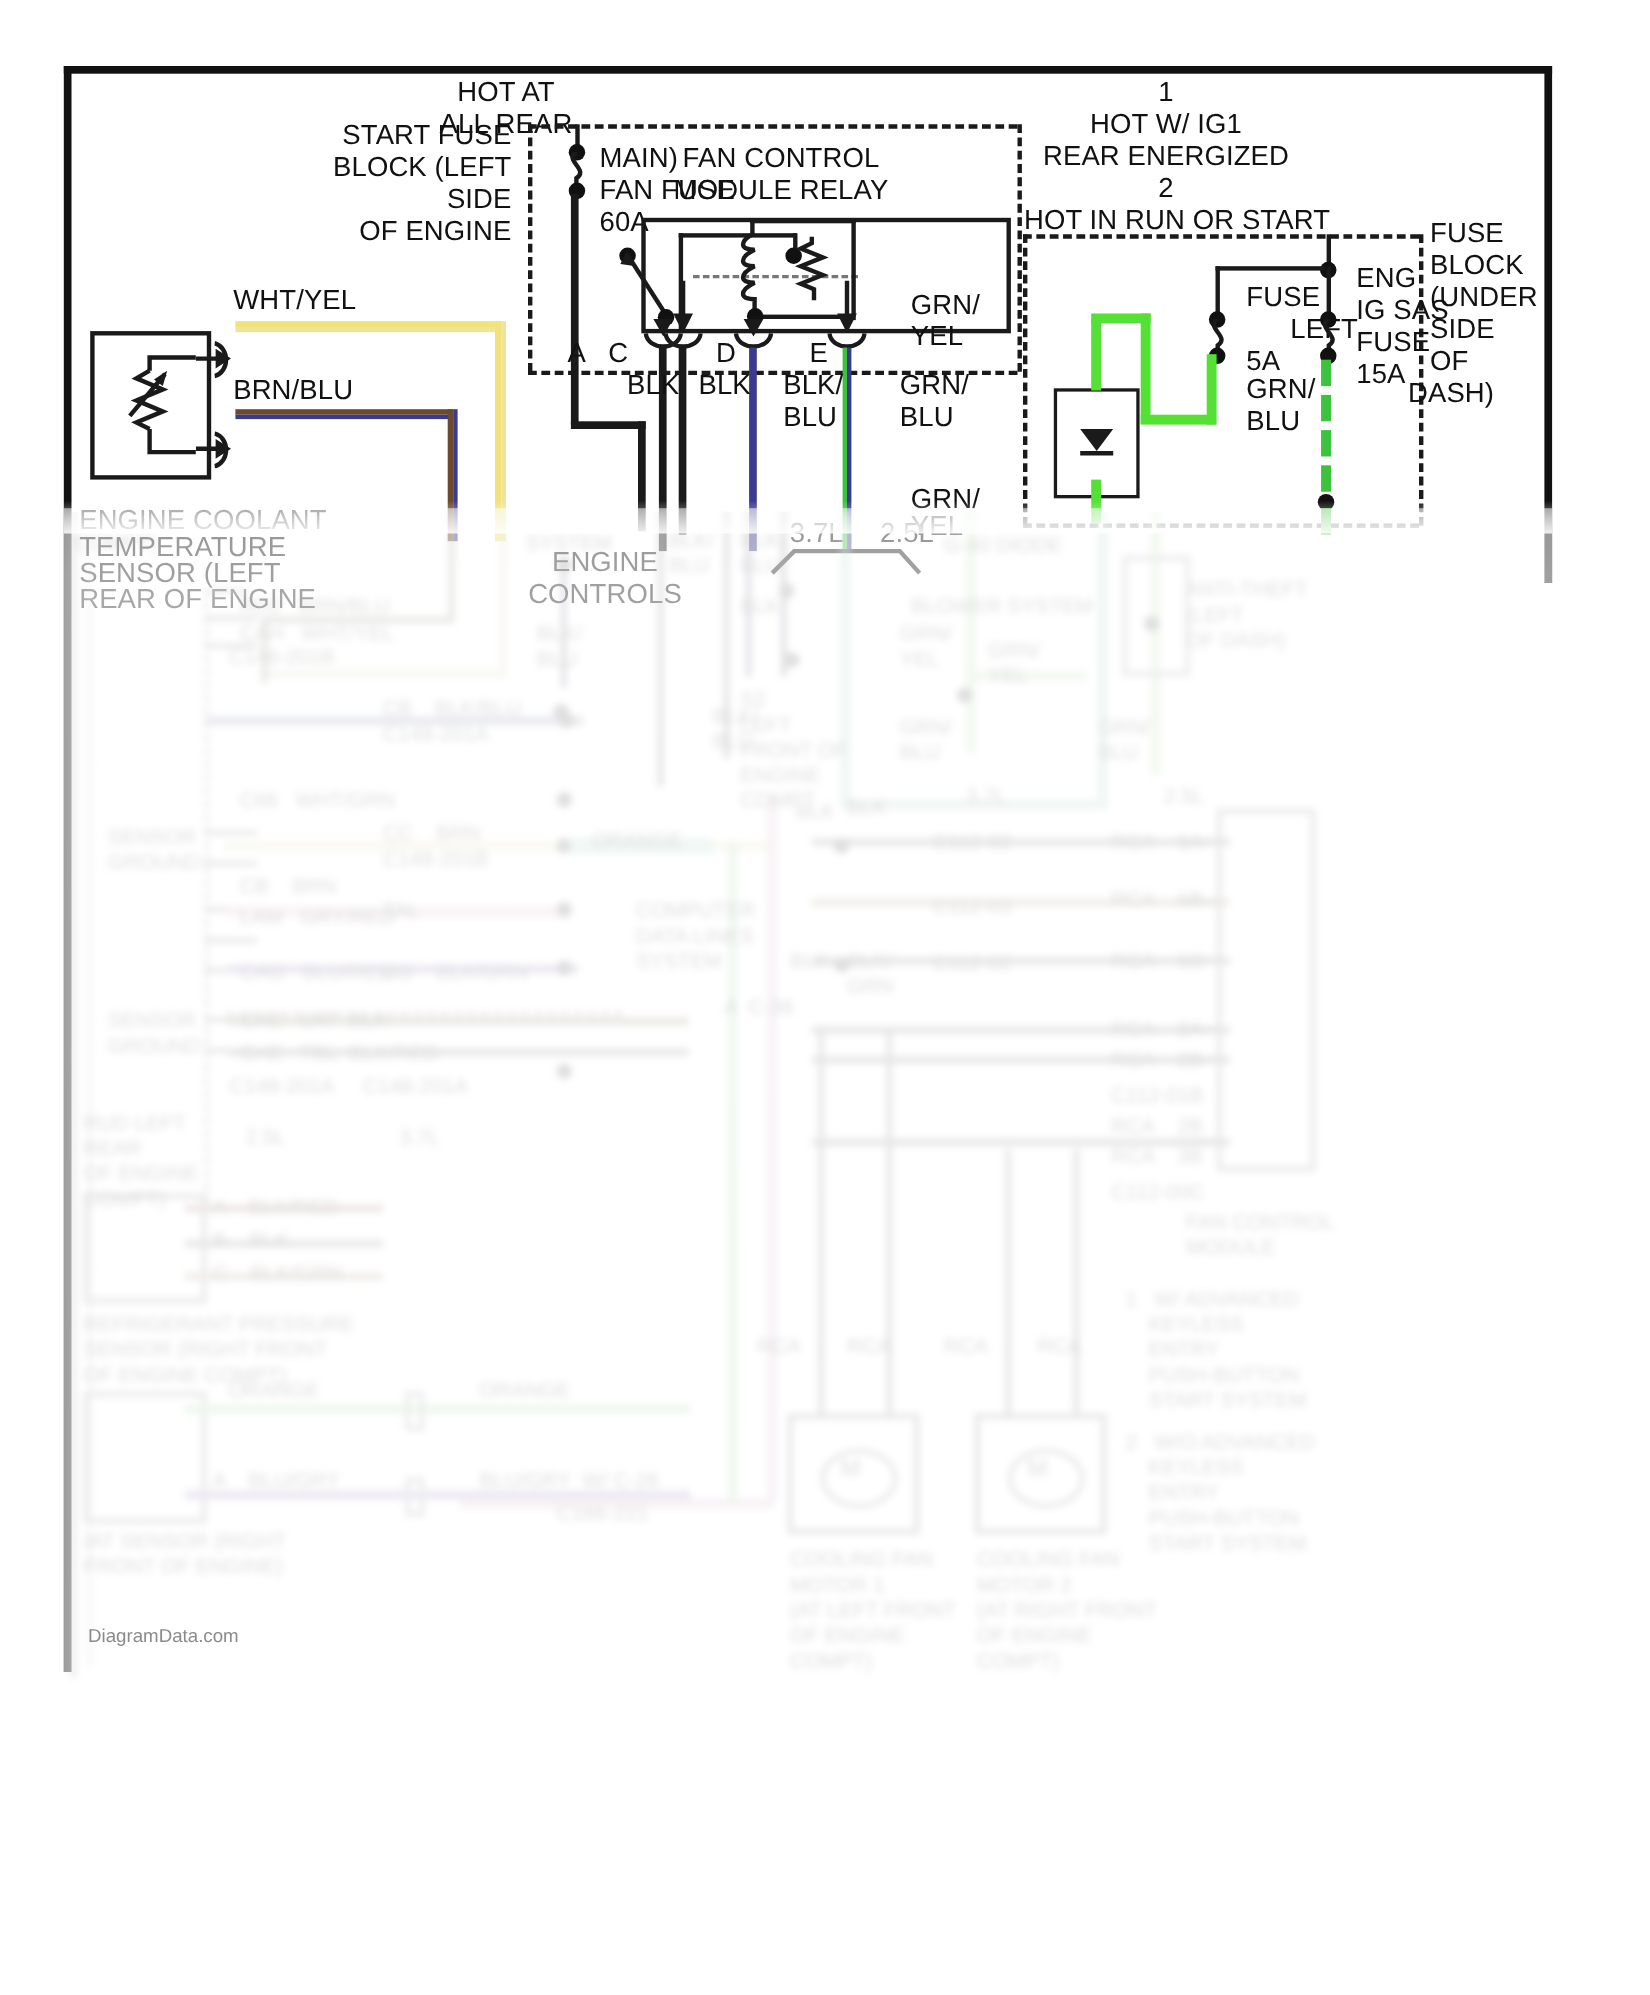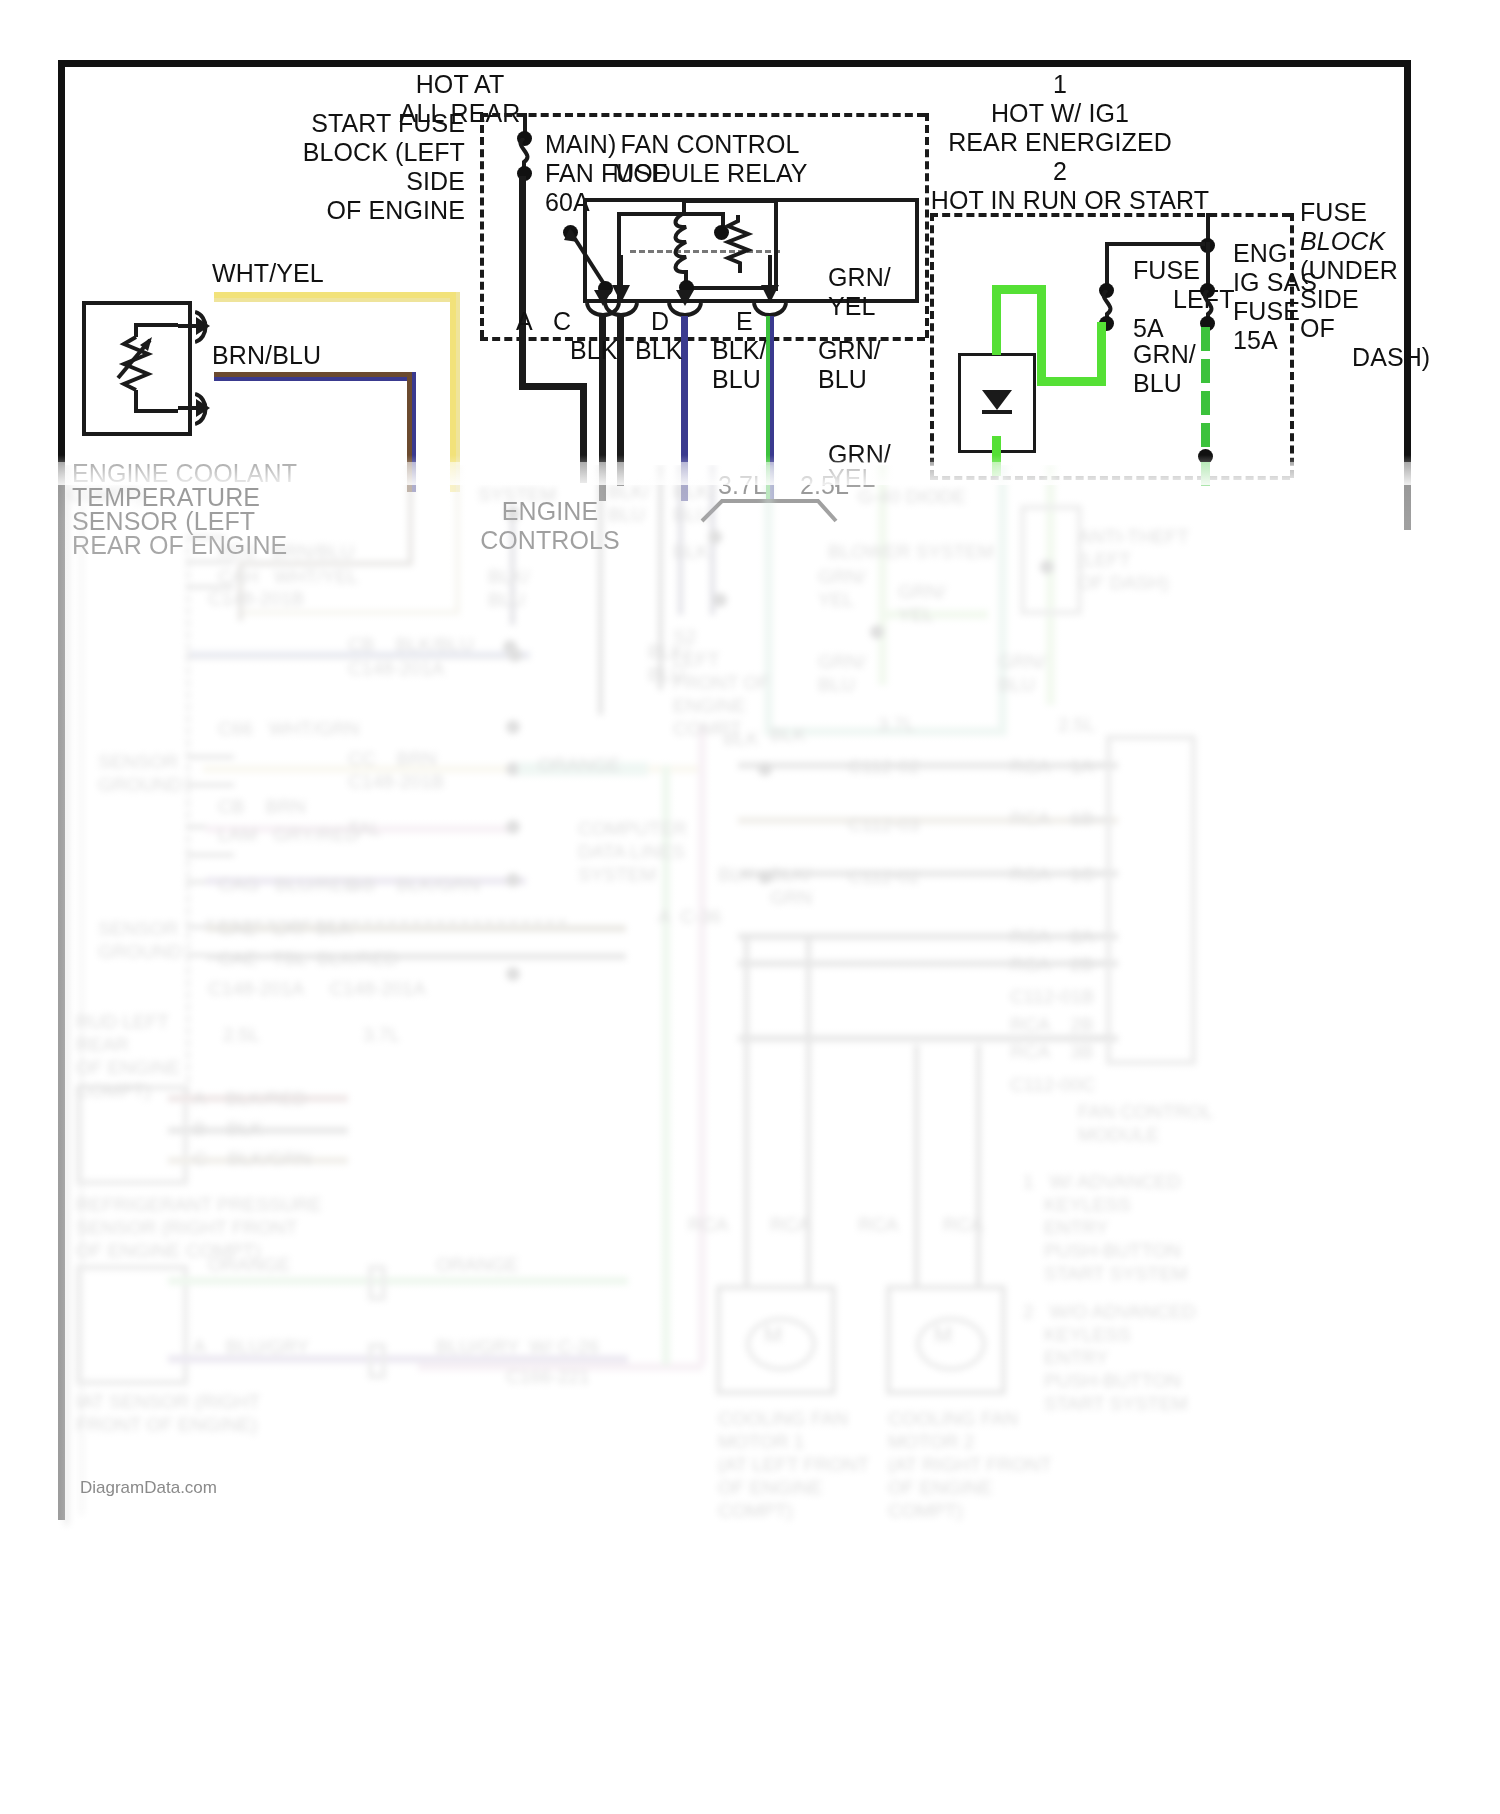--- a/index.html
+++ b/index.html
@@ -237,25 +237,25 @@
 
   <div class="lbl c" style="left:470px;top:497px;width:160px;">ENGINE</div>
   <div class="lbl c" style="left:455px;top:526px;width:190px;">CONTROLS</div>
 
   <div class="dash-h" style="left:930px;top:213px;width:360px;"></div>
   <div class="dash-v" style="left:930px;top:213px;height:265px;"></div>
   <div class="dash-v" style="left:1290px;top:213px;height:265px;"></div>
   <div class="dash-h" style="left:930px;top:476px;width:360px;"></div>
 
   <div class="lbl" style="left:1300px;top:198px;">FUSE</div>
-  <div class="lbl" style="left:1300px;top:227px;font-style:italic;">BLOCK</div>
+  <div class="lbl" style="left:1300px;top:227px;">BLOCK</div>
   <div class="lbl" style="left:1300px;top:256px;">(UNDER</div>
   <div class="lbl" style="left:1300px;top:285px;">SIDE</div>
   <div class="lbl" style="left:1300px;top:314px;">OF</div>
-  <div class="lbl" style="left:1352px;top:343px;">DASH)</div>
+  <div class="lbl" style="left:1280px;top:343px;">DASH)</div>
 
   <div class="ln vl" style="left:1206px;top:213px;height:32px;"></div>
   <div class="dot" style="left:1200px;top:238px;"></div>
   <div class="ln hl" style="left:1105px;top:242px;width:100px;"></div>
   <div class="ln vl" style="left:1105px;top:242px;height:45px;"></div>
 
   <div class="dot" style="left:1099px;top:283px;"></div>
   <svg style="position:absolute;left:1090px;top:290px;" width="36" height="34">
     <path d="M17 0 C 5 8, 29 16, 17 24 L17 32" stroke="#1a1a1a" stroke-width="4" fill="none"></path>
   </svg>

